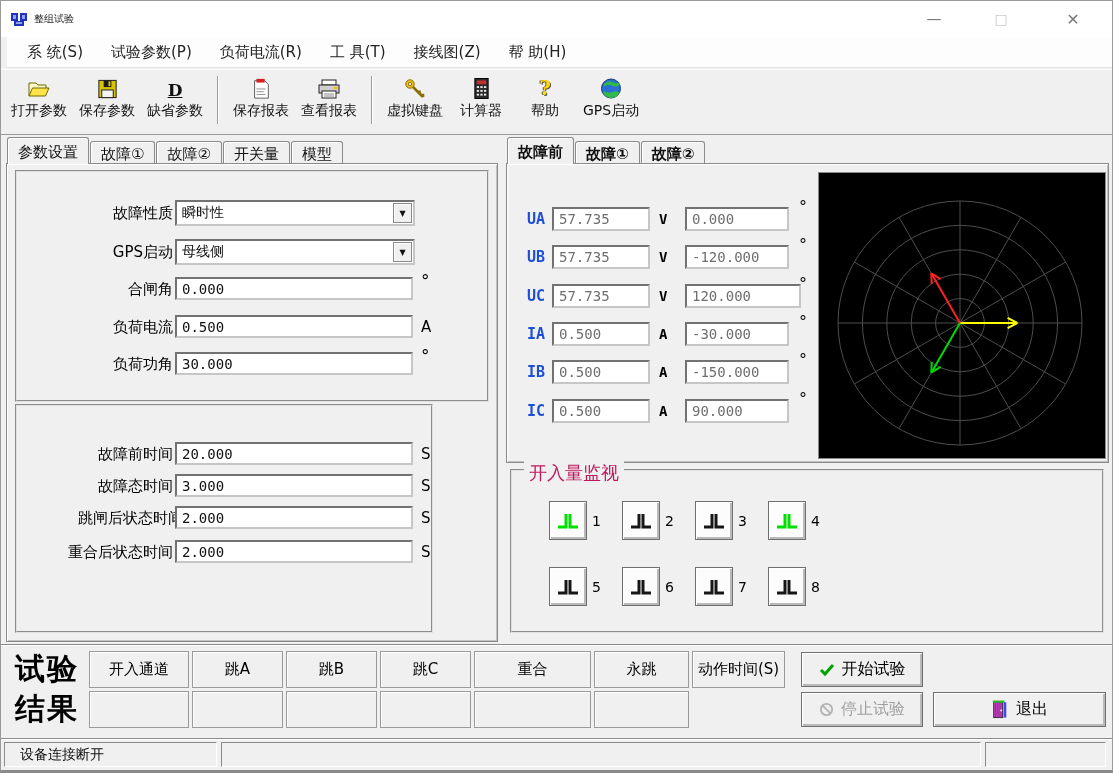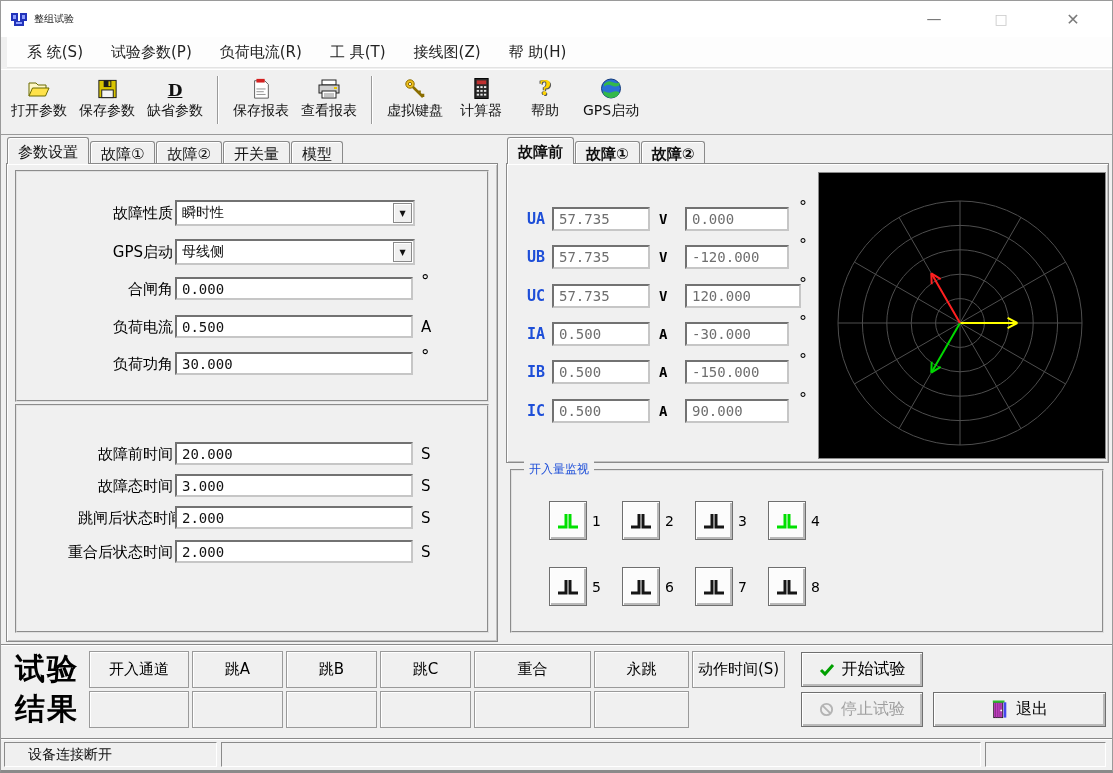--- a/index.html
+++ b/index.html
@@ -35,21 +35,21 @@
 
   
   .tabstrip { position:absolute; display:flex; align-items:flex-end; height:26px; }
   .tab { font-size:15px; color:#111; background:#f0f0f0; padding:3px 10px 3px 10px;
          border:1px solid #8a8a8a; border-bottom:none; border-radius:3px 3px 0 0;
          box-shadow:inset 1px 1px 0 #ffffff; margin-right:1px; height:23px; }
   .tab.active { height:27px; padding-top:5px; z-index:5; position:relative; }
   .page { position:absolute; background:#f0f0f0; border:1px solid #8a8a8a;
           box-shadow:inset 1px 1px 0 #ffffff, inset -1px -1px 0 #c2c2c2; }
   .groupbox { position:absolute; border:2px groove #e0e0e0; }
-  .legend { position:absolute; top:-10px; left:12px; background:#f0f0f0; padding:0 5px; font-size:12px; color:#1d4ed8; }
+  .legend { position:absolute; top:-10px; left:12px; background:#f0f0f0; padding:0 5px; font-size:18px; color:#be185d; }
 
   
   .flabel { position:absolute; width:150px; text-align:right; font-size:15px; color:#000; line-height:24px; white-space:nowrap; }
   .tfield { position:absolute; height:23px; width:238px; background:#fff; border:2px inset #c6c6c6;
             font:14px "DejaVu Sans Mono", monospace; color:#111; padding:0 5px; outline:none; }
   .funit { position:absolute; font-size:15px; color:#000; line-height:24px; }
   .sup-deg { font-size:17px; line-height:18px; }
   .combo { position:absolute; width:240px; height:26px; background:#fff; border:2px inset #c6c6c6;
            display:flex; align-items:center; }
   .combo-text { flex:1; font-size:14px; color:#111; padding-left:5px; }
@@ -83,21 +83,21 @@
   .rcell { border:1px solid #9a9a9a; box-shadow:inset 1px 1px 0 #ffffff; background:#f0f0f0;
            font-size:15px; color:#000; display:flex; align-items:center; justify-content:center; }
 
   .btn3d { position:absolute; background:#f0f0f0; border:1px solid #6f6f6f;
            box-shadow:inset 1px 1px 0 #ffffff, inset -2px -2px 0 #b9b9b9;
            display:flex; align-items:center; justify-content:center; gap:7px; font-size:16px; color:#000; }
   .btn3d.disabled { color:#9f9f9f; }
 
   
   .sb-panel { position:absolute; top:741px; height:25px; border:1px solid; border-color:#8a8a8a #ffffff #ffffff #8a8a8a;
-              font-size:14px; color:#111; line-height:23px; padding-left:23px; background:#f0f0f0; }
+              font-size:14px; color:#111; line-height:23px; padding-left:15px; background:#f0f0f0; }
 </style>
 </head>
 <body>
 
 <div class="win">
 
   <div class="titlebar">
     <svg class="app-icon" width="18" height="18" viewBox="0 0 18 18">
       <rect x="1" y="3" width="7" height="8" fill="#2233bb"></rect>
         <rect x="10" y="3" width="7" height="8" fill="#2233bb"></rect>
@@ -247,21 +247,21 @@
       <input class="tfield" style="left: 158px; top: 105px;" value="0.000">
       <span class="funit sup-deg" style="left:404px; top:100px;">°</span>
       <span class="flabel" style="left:6px; top:143px;">负荷电流</span>
       <input class="tfield" style="left: 158px; top: 143px;" value="0.500">
       <span class="funit" style="left:404px; top:143px;">A</span>
       <span class="flabel" style="left:6px; top:180px;">负荷功角</span>
       <input class="tfield" style="left: 158px; top: 180px;" value="30.000">
       <span class="funit sup-deg" style="left:404px; top:175px;">°</span>
     </div>
 
-    <div class="groupbox" style="left:8px; top:240px; width:474px; height:229px;">
+    <div class="groupbox" style="left:8px; top:240px; width:418px; height:229px;">
       <span class="flabel" style="left:6px; top:36px;">故障前时间</span>
       <input class="tfield" style="left: 158px; top: 36px;" value="20.000">
       <span class="funit" style="left:404px; top:36px;">S</span>
       <span class="flabel" style="left:6px; top:68px;">故障态时间</span>
       <input class="tfield" style="left: 158px; top: 68px;" value="3.000">
       <span class="funit" style="left:404px; top:68px;">S</span>
       <span class="flabel" style="left:16px; top:100px;">跳闸后状态时间</span>
       <input class="tfield" style="left: 158px; top: 100px;" value="2.000">
       <span class="funit" style="left:404px; top:100px;">S</span>
       <span class="flabel" style="left:6px; top:134px;">重合后状态时间</span>

